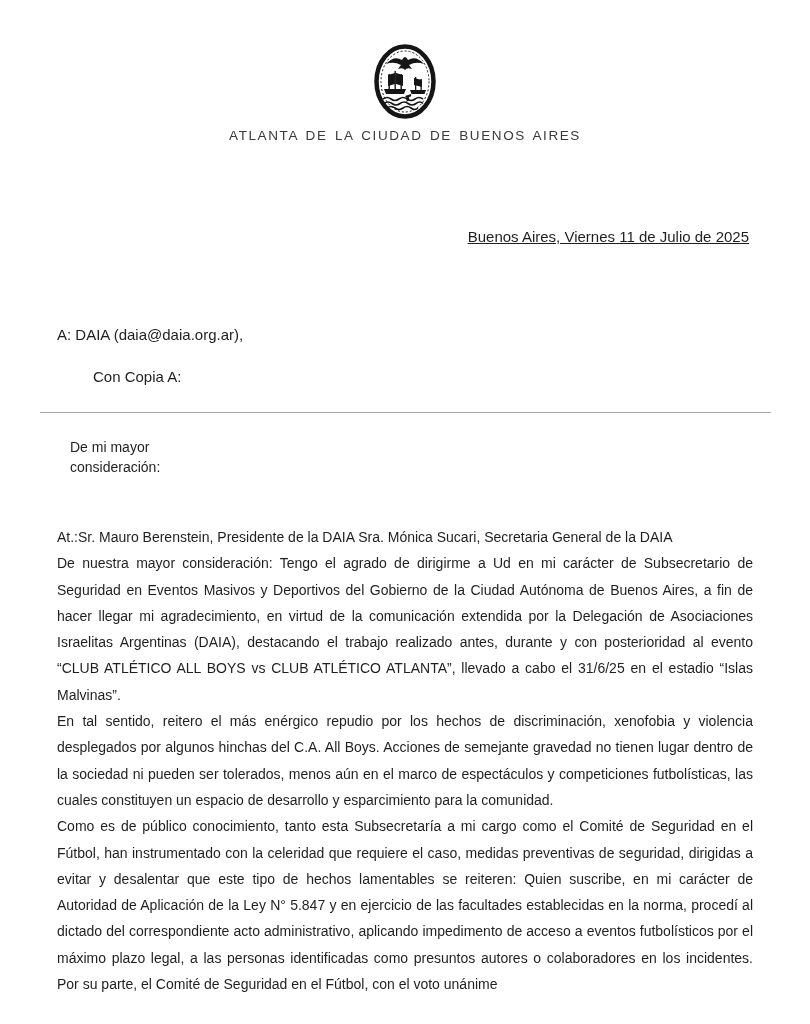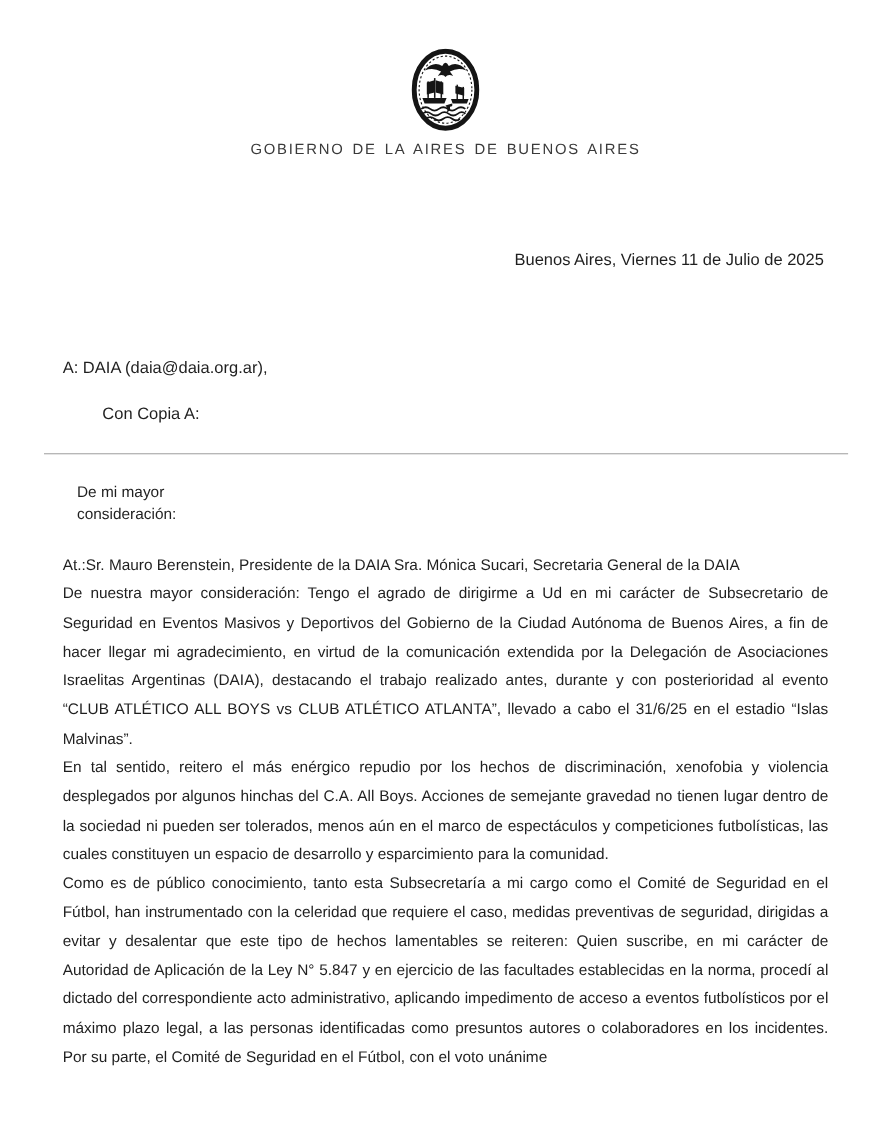--- a/index.html
+++ b/index.html
@@ -39,41 +39,42 @@
     white-space: pre;
   }
   .meta-line .label { margin-right: 6px; }
   .numero-line   { top: 203px; }
   .dateline {
     position: absolute;
     top: 228px; right: 61px;
     font-size: 15px;
     color: #1f1f1f;
     text-align: right;
+    text-decoration: underline;
   }
   .referencia-line { top: 283px; }
   .to-line         { top: 326px; text-align: right; }
   .cc-line         { top: 368px; margin-left: 36px; }
   .divider {
     position: absolute;
     top: 412px; left: 40px;
     width: 731px; height: 0;
     border-top: 1px solid #a6a6a6;
   }
   .salutation {
     position: absolute;
     top: 437px; left: 57px;
     font-size: 14px;
     line-height: 20px;
     color: #1f1f1f;
     margin-left: 13px;
   }
   .letter-body {
     position: absolute;
-    top: 500px; left: 57px;
+    top: 524px; left: 57px;
     width: 696px;
     font-size: 14px;
     line-height: 26.3px;
     color: #1f1f1f;
     text-align: justify;
   }
   .letter-body p { margin: 0; }
 </style>
 </head>
 <body>
@@ -102,21 +103,21 @@
       <path d="M40 34 L48 36 L48 43 L40 41 Z" fill="#151515"></path>
 
       <path d="M9 55 q4 -3 8 0 t8 0 t8 0 t8 0 t8 0" fill="none" stroke="#151515" stroke-width="1.6"></path>
       <path d="M10 59.5 q4 -3 8 0 t8 0 t8 0 t8 0 t7 0" fill="none" stroke="#151515" stroke-width="1.6"></path>
       <path d="M13 64 q4 -3 8 0 t8 0 t8 0 t7 0" fill="none" stroke="#151515" stroke-width="1.6"></path>
 
       <path d="M31 52 q3 3 1 6 q4 -1 3 -5 q3 0 2 -3 q-3 1 -6 2 Z" fill="#151515"></path>
     </svg>
   </div>
 
-  <div class="org-title">GOBIERNO DE LA AIRES DE BUENOS AIRES</div>
+  <div class="org-title">ATLANTA DE LA CIUDAD DE BUENOS AIRES</div>
 
 
   <div class="dateline">Buenos Aires, Viernes 11 de Julio de 2025</div>
 
 
   <div class="meta-line to-line">A: DAIA (daia@daia.org.ar),</div>
 
   <div class="meta-line cc-line">Con Copia A:</div>
 
   <div class="divider"></div>

